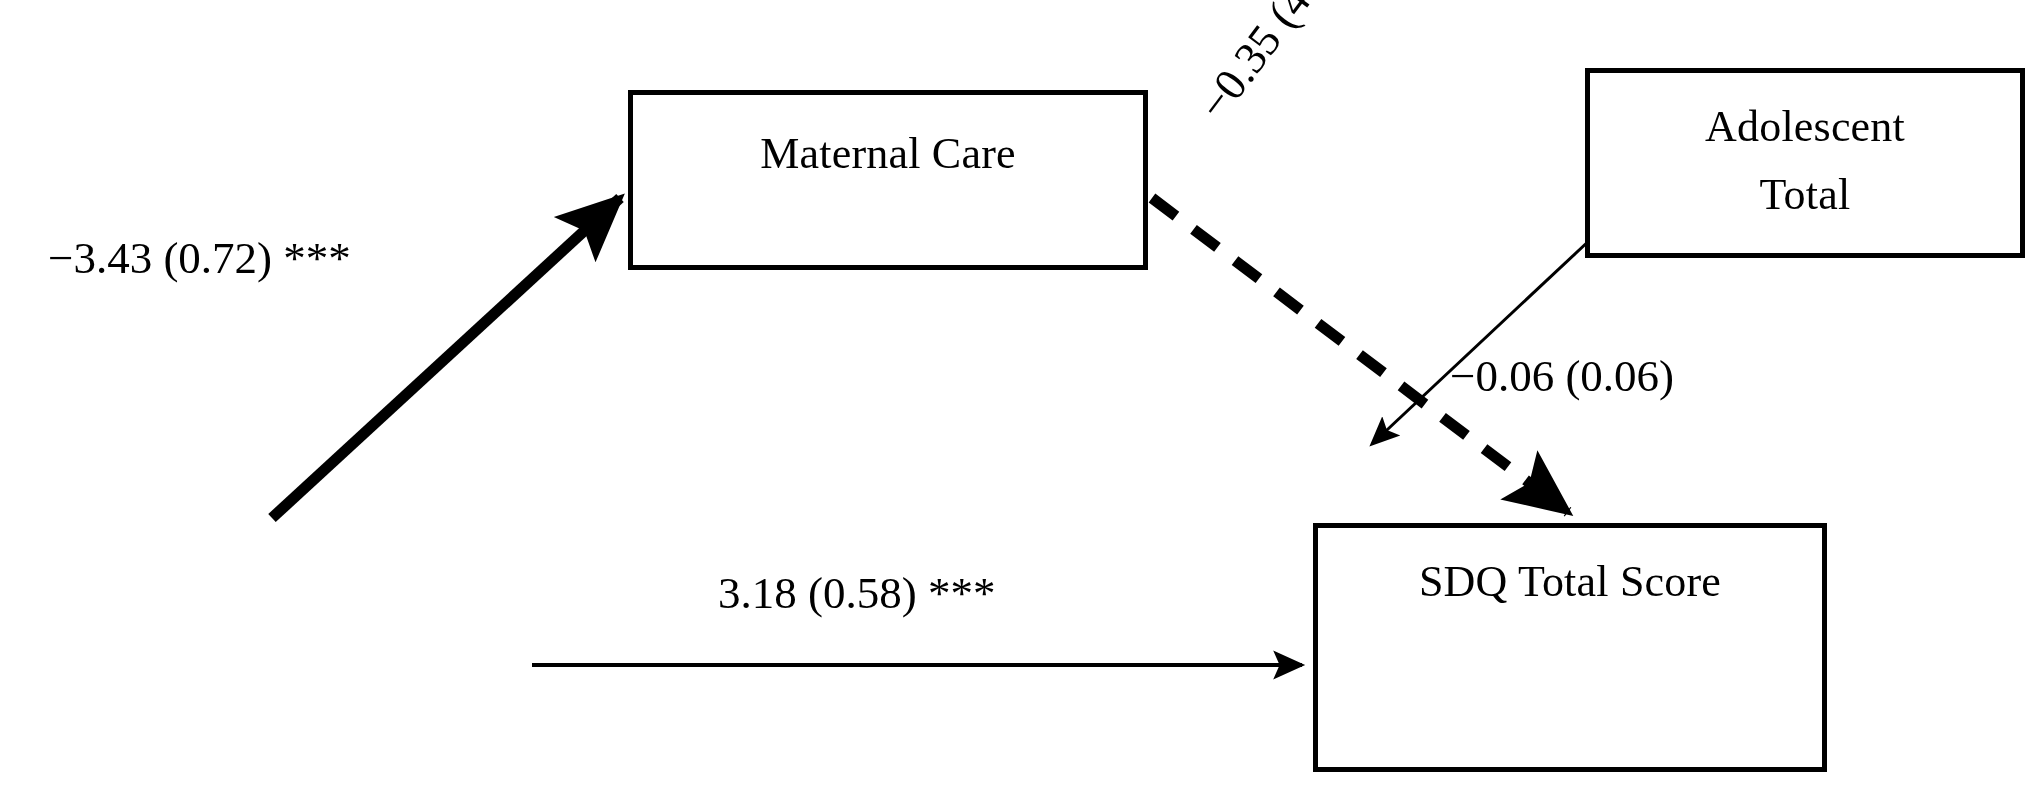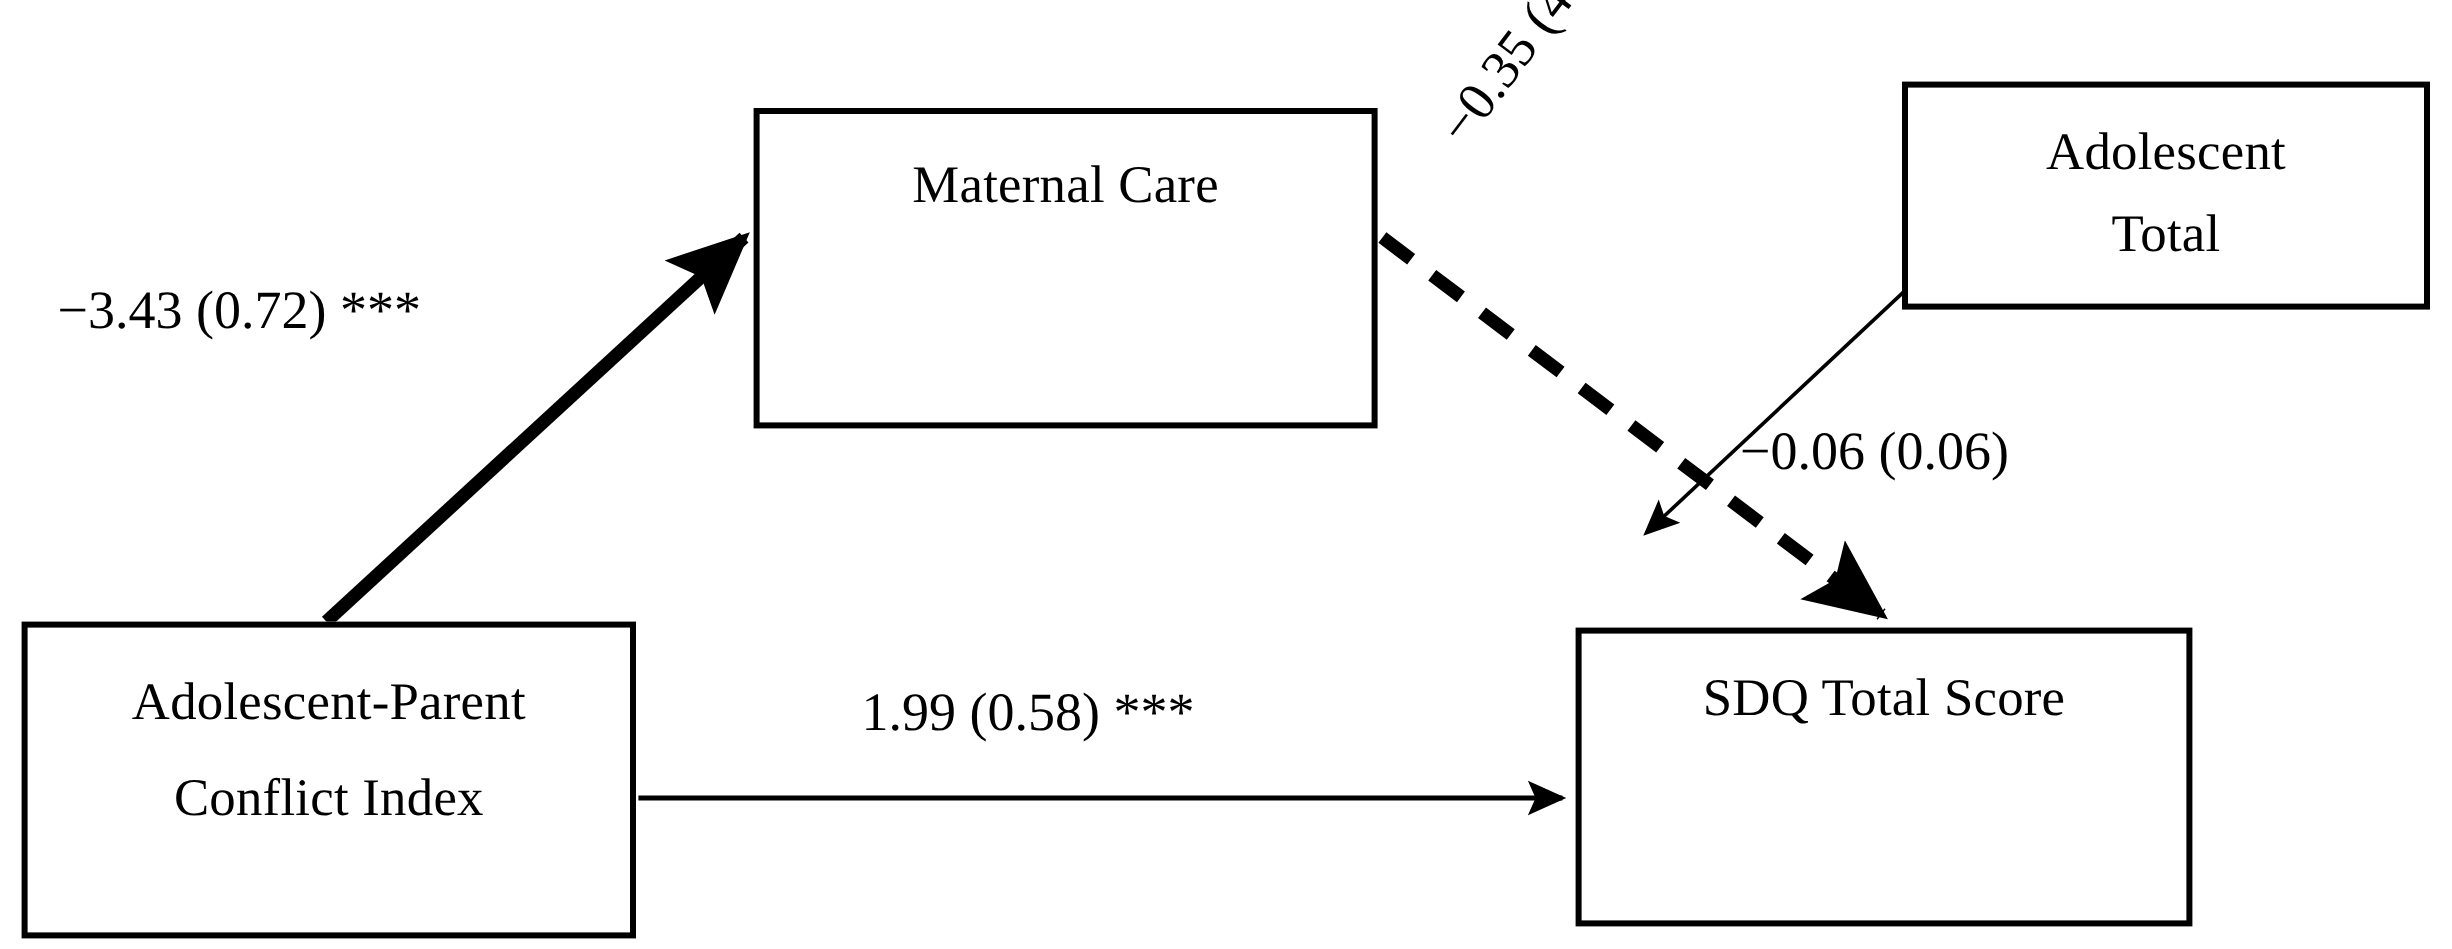--- a/index.html
+++ b/index.html
@@ -35,21 +35,21 @@
     font-size: 44px;
     line-height: 1.0;
     letter-spacing: 0.2px;
     z-index: 3;
   }
   .node .line {
     display: block;
     white-space: nowrap;
   }
   #node-maternal-care {
-    left: 628px; top: 90px; width: 520px; height: 267px;
+    left: 628px; top: 90px; width: 520px; height: 180px;
     justify-content: flex-start;
     padding-top: 37px;
   }
   #node-adolescent-gender {
     left: 1585px; top: 68px; width: 440px; height: 190px;
     justify-content: flex-start;
     padding-top: 32px;
   }
   #node-adolescent-gender .line + .line { margin-top: 24px; }
   #node-conflict-index {
@@ -110,30 +110,26 @@
 
   <div class="node" id="node-maternal-care">
     <span class="line">Maternal Care</span>
   </div>
 
   <div class="node" id="node-adolescent-gender">
     <span class="line">Adolescent</span>
     <span class="line">Total</span>
   </div>
 
-  <div class="node" id="node-conflict-index">
-    <span class="line">Adolescent-Parent</span>
-    <span class="line">Conflict Index</span>
-  </div>
 
   <div class="node" id="node-sdq-total">
     <span class="line">SDQ Total Score</span>
   </div>
 
   <div class="edge-label" id="label-a-path">−3.43 (0.72) ***</div>
 
-  <div class="edge-label" id="label-c-path">1.99 (0.58) ***</div>
+  <div class="edge-label" id="label-c-path">3.18 (0.58) ***</div>
 
   <div class="edge-label" id="label-mod-path">−0.35 (4.36)</div>
 
   <div class="edge-label" id="label-b-path">−0.06 (0.06)</div>
 
 </div>
 
 </body></html>

